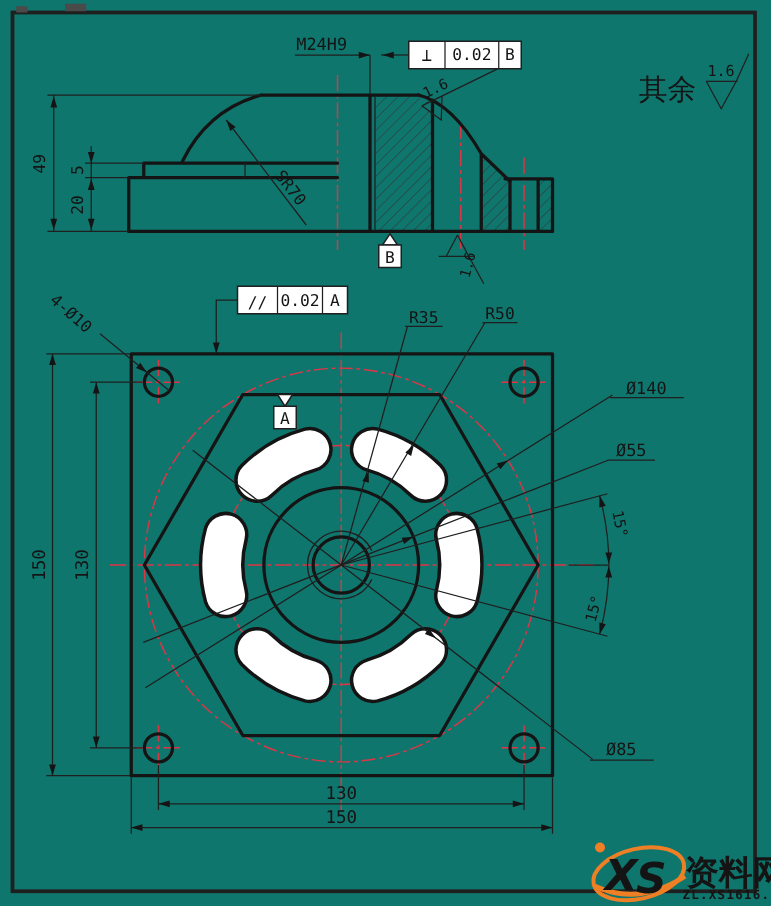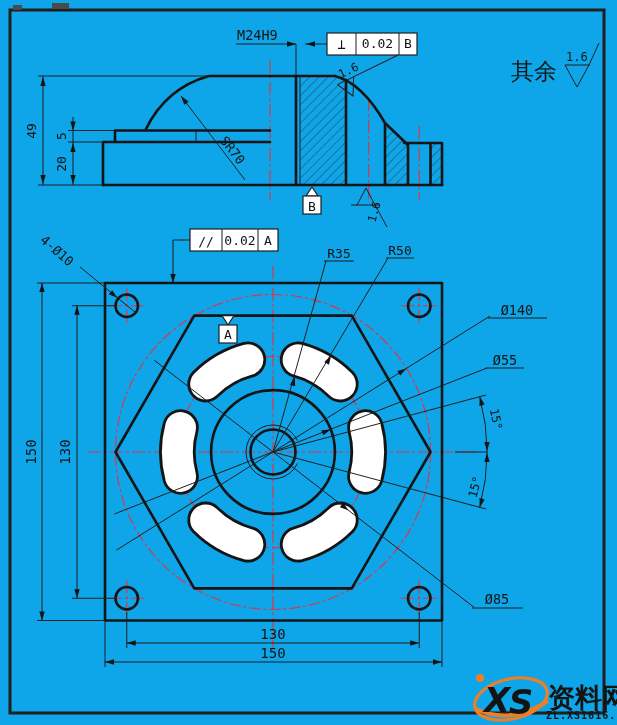--- a/index.html
+++ b/index.html
@@ -1,16 +1,16 @@
 <!DOCTYPE html>
 <html><head>
 <meta charset="utf-8">
 <style>
   html,body{margin:0;padding:0;background:#fff;}
-  .page{position:relative;width:617px;height:725px;background:#0ea5e9;overflow:hidden;}
+  .page{position:relative;width:617px;height:725px;background:#0f766e;overflow:hidden;}
   svg{display:block;}
   svg text{font-family:"DejaVu Sans Mono","Liberation Mono",monospace;fill:#141414;}
   text.cjk{font-family:"DejaVu Sans","Liberation Sans",sans-serif;}
   .thick{stroke:#141414;stroke-width:2.6;fill:none;stroke-linecap:round;stroke-linejoin:round;}
   .thick2{stroke:#141414;stroke-width:2.8;fill:#fff;stroke-linejoin:round;}
   .thin{stroke:#1f1f1f;stroke-width:1;fill:none;}
   .frame{stroke:#1f1f1f;stroke-width:1.2;fill:#fff;}
   .red{stroke:#e03545;stroke-width:1.15;fill:none;stroke-dasharray:13 3 3 3;}
   .redc{stroke:#e03545;stroke-width:1.15;fill:none;stroke-dasharray:11 3 3 3;}
   .arr{fill:#141414;stroke:none;}

